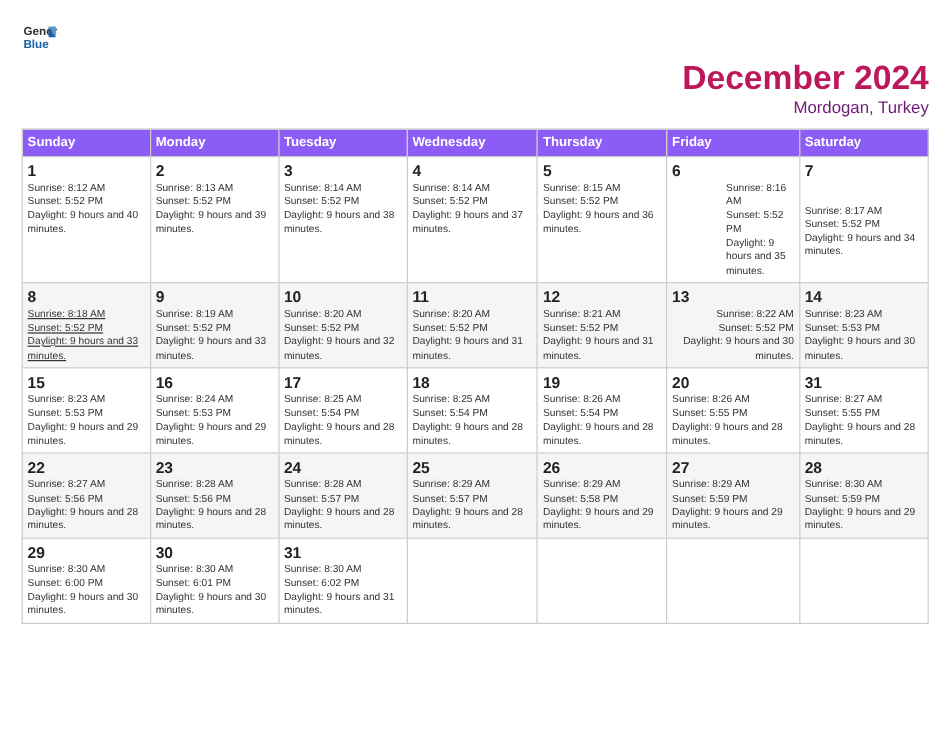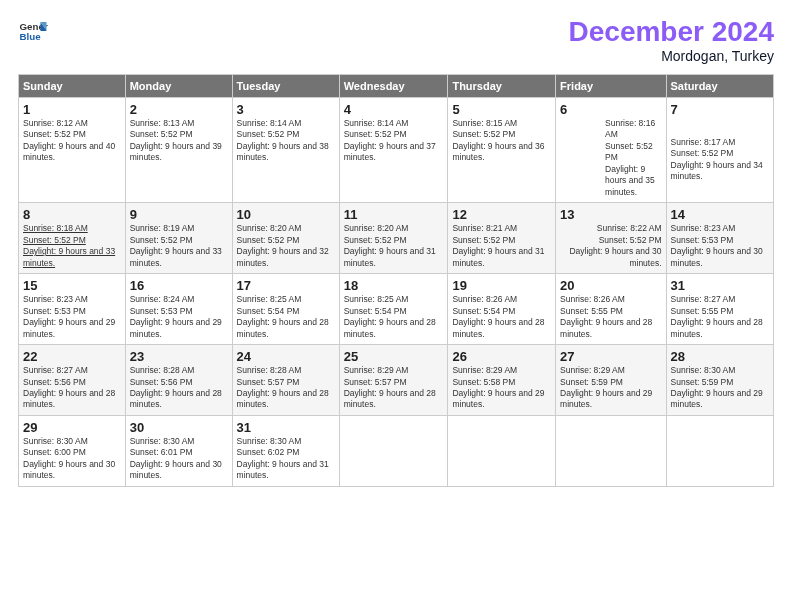--- a/index.html
+++ b/index.html
@@ -30,34 +30,35 @@
     .logo-icon {
       width: 30px;
       height: 30px;
     }
     .title-block {
       text-align: right;
     }
     .main-title {
       font-size: 28px;
       font-weight: bold;
-      color: #8b5cf6;
+      color: #be185d;
+      margin-top: 33px;
     }
     .subtitle {
       font-size: 14px;
-      color: #0f172a;
+      color: #701a75;
       text-align: right;
     }
     table {
       width: 100%;
       border-collapse: collapse;
       font-size: 9.5px;
     }
     thead tr th {
-      background: #737373;
+      background: #8b5cf6;
       color: #fff;
       padding: 5px 4px;
       text-align: left;
       font-size: 11px;
       font-weight: bold;
       border: 1px solid #ccc;
     }
     tbody tr td {
       border: 1px solid #ccc;
       padding: 4px 4px;

